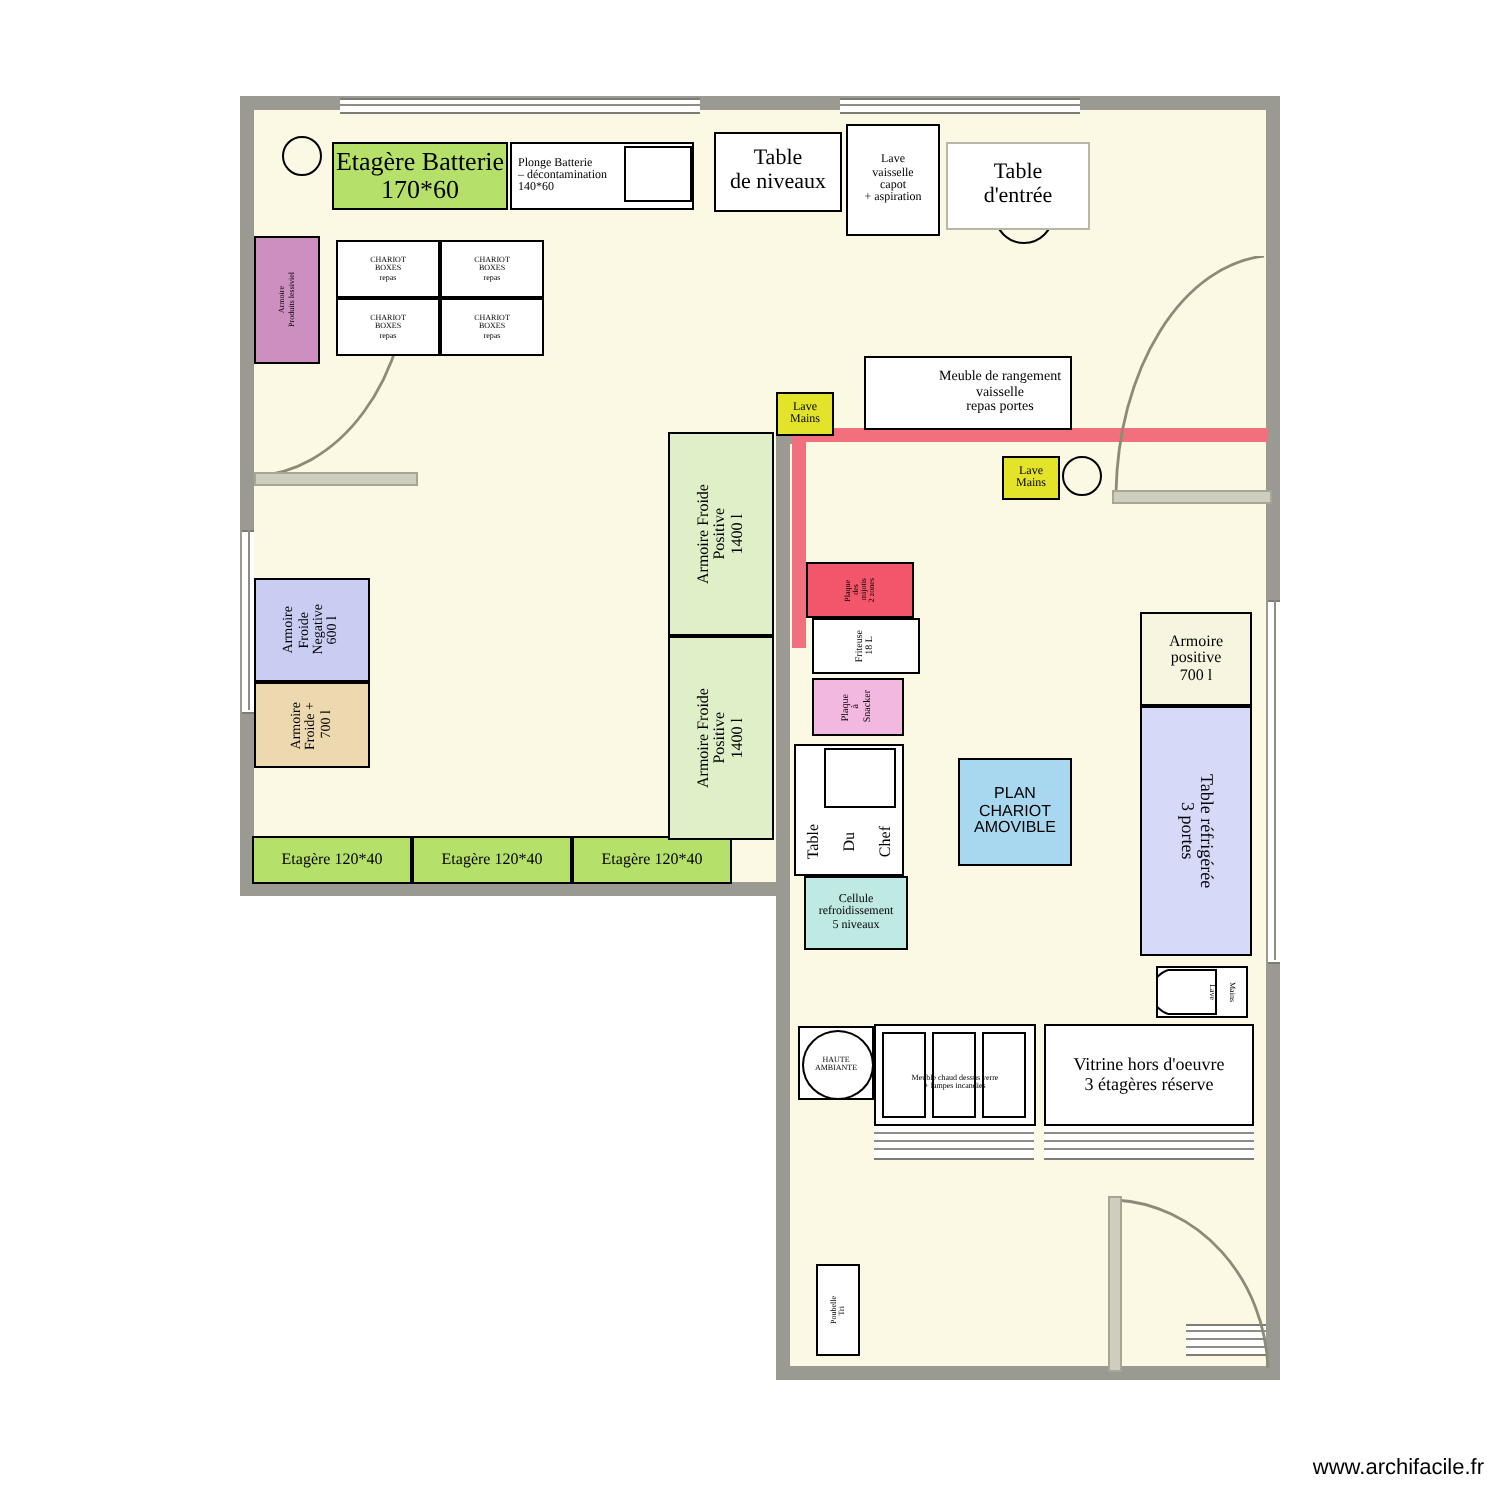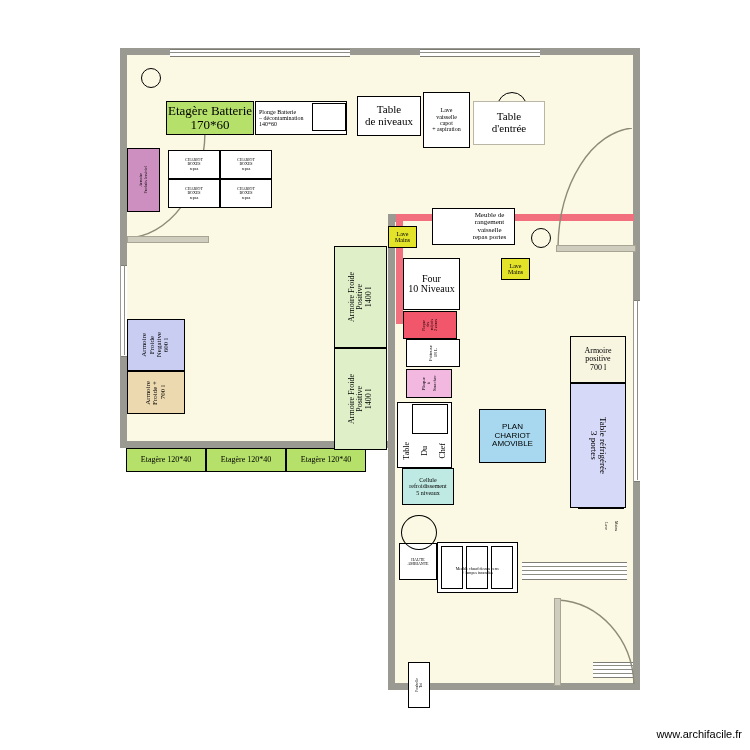--- a/index.html
+++ b/index.html
@@ -14,25 +14,24 @@
     position:absolute;left:0;top:0;width:750px;height:750px;
   }
   
   .box{
     position:absolute;
     box-sizing:border-box;
     border:1px solid #000;
     display:flex;
     align-items:center;
     justify-content:center;
-    text-align:center;
+    text-align:left;
     line-height:1.05;
     color:#000;
     overflow:hidden;
-    margin-top:30px;
   }
   .vert{
     writing-mode:vertical-rl;
     text-orientation:mixed;
   }
   .vert-l{
     writing-mode:vertical-rl;
     transform:rotate(180deg);
   }
   .nb{border:none;}
@@ -248,30 +247,26 @@
 
   <div class="box c-yellow t6" style="left:388px;top:196px;width:29px;height:22px;flex-direction:column;">
     <span>Lave</span>
     <span>Mains</span>
   </div>
   <div class="box c-yellow t6" style="left:501px;top:228px;width:29px;height:22px;flex-direction:column;">
     <span>Lave</span>
     <span>Mains</span>
   </div>
 
-  <div class="box c-white t7" style="left:432px;top:178px;width:83px;height:37px;flex-direction:column;padding-left:32px;">
+  <div class="box c-white t7" style="left:432px;top:178px;width:104px;height:37px;flex-direction:column;padding-left:32px;">
     <span>Meuble de rangement</span>
     <span>vaisselle</span>
     <span>repas portes</span>
   </div>
 
-  <div class="box c-white t10" style="left:403px;top:228px;width:57px;height:52px;flex-direction:column;">
-    <span>Four</span>
-    <span>10 Niveaux</span>
-  </div>
 
   <div class="box c-red t4" style="left:403px;top:281px;width:54px;height:28px;flex-direction:row;">
     <span class="vert-l">Plaque</span>
     <span class="vert-l">des</span>
     <span class="vert-l">mijotis</span>
     <span class="vert-l">2 zones</span>
   </div>
 
   <div class="box c-white t5" style="left:406px;top:309px;width:54px;height:28px;flex-direction:row;">
     <span class="vert-l">Friteuse</span>
@@ -291,21 +286,21 @@
     <span class="vert-l">Du</span>
     <span class="vert-l">Chef</span>
   </div>
 
   <div class="box c-mint t6" style="left:402px;top:438px;width:52px;height:37px;flex-direction:column;">
     <span>Cellule</span>
     <span>refroidissement</span>
     <span>5 niveaux</span>
   </div>
 
-  <div class="box c-blue sans t8" style="left:479px;top:379px;width:67px;height:54px;flex-direction:column;border:1px solid #000;">
+  <div class="box c-blue sans t8" style="left:479px;top:379px;width:57px;height:54px;flex-direction:column;border:1px solid #000;">
     <span>PLAN</span>
     <span>CHARIOT</span>
     <span>AMOVIBLE</span>
   </div>
 
   <div class="box c-cream t8" style="left:570px;top:306px;width:56px;height:47px;flex-direction:column;">
     <span>Armoire</span>
     <span>positive</span>
     <span>700 l</span>
   </div>
@@ -323,20 +318,24 @@
 
   <div class="box c-white nb" style="left:437px;top:512px;width:81px;height:51px;border:1px solid #000;"></div>
   <div class="box c-white nb" style="left:441px;top:516px;width:22px;height:43px;border:1px solid #000;"></div>
   <div class="box c-white nb" style="left:466px;top:516px;width:22px;height:43px;border:1px solid #000;"></div>
   <div class="box c-white nb" style="left:491px;top:516px;width:22px;height:43px;border:1px solid #000;"></div>
   <div class="box nb t4" style="left:437px;top:530px;width:81px;height:22px;flex-direction:column;">
     <span>Meuble chaud dessus verre</span>
     <span>+ lampes incandies</span>
   </div>
 
+  <div class="box c-white t9" style="left:522px;top:512px;width:105px;height:51px;flex-direction:column;">
+    <span>Vitrine hors d'oeuvre</span>
+    <span>3 étagères  réserve</span>
+  </div>
 
 
   <div class="box c-white t4" style="left:408px;top:632px;width:22px;height:46px;flex-direction:row;">
     <span class="vert-l">Poubelle</span>
     <span class="vert-l">Tri</span>
   </div>
 
 </div>
 
 <div class="footer">www.archifacile.fr</div>

